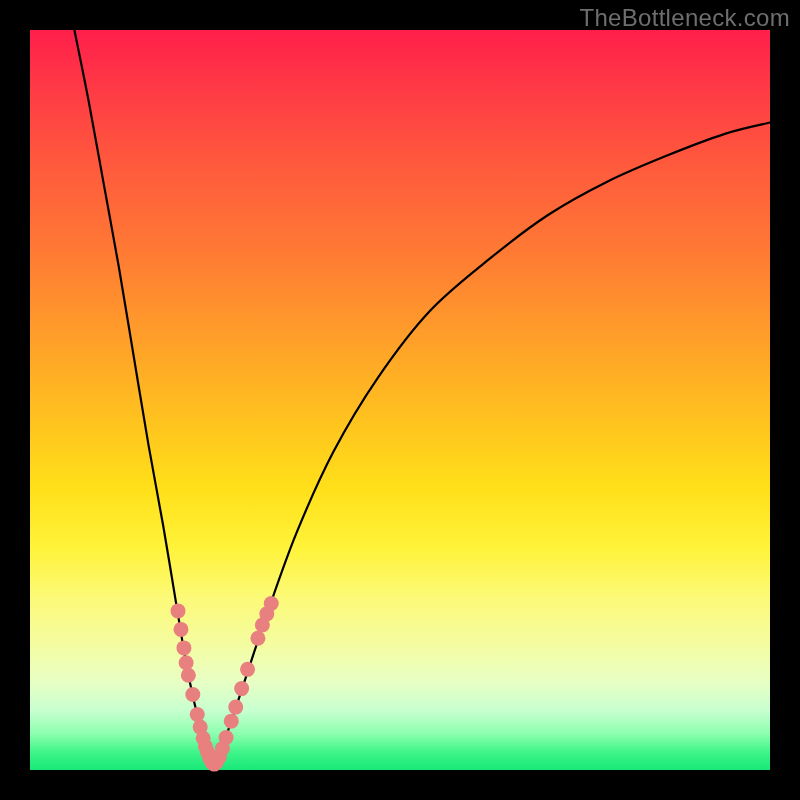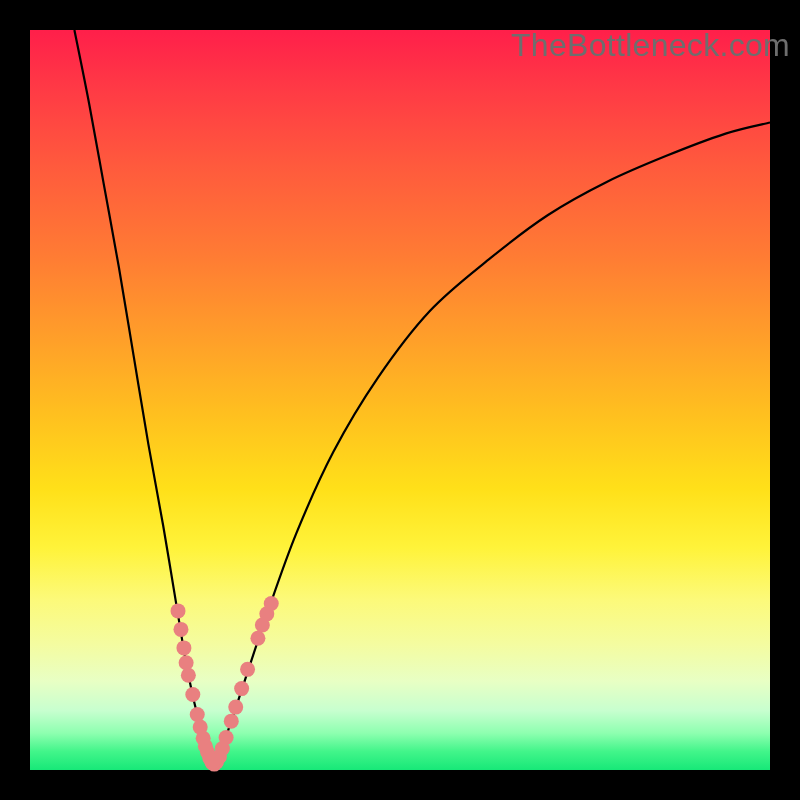--- a/index.html
+++ b/index.html
@@ -40,25 +40,24 @@
       #c7ffcf 92%,
       #8effb0 95%,
       #42f58a 97.5%,
       #17e878 100%);
   }
   .watermark {
     position: absolute;
     top: 4px;
     right: 10px;
     color: #6e6e6e;
-    font-size: 32px;
+    font-size: 24px;
     font-weight: 500;
     letter-spacing: 0.3px;
     user-select: none;
-    margin-top: 23px;
   }
   svg.curve {
     position: absolute;
     top: 0; left: 0;
     width: 740px;
     height: 740px;
     overflow: visible;
   }
 </style>
 </head>

